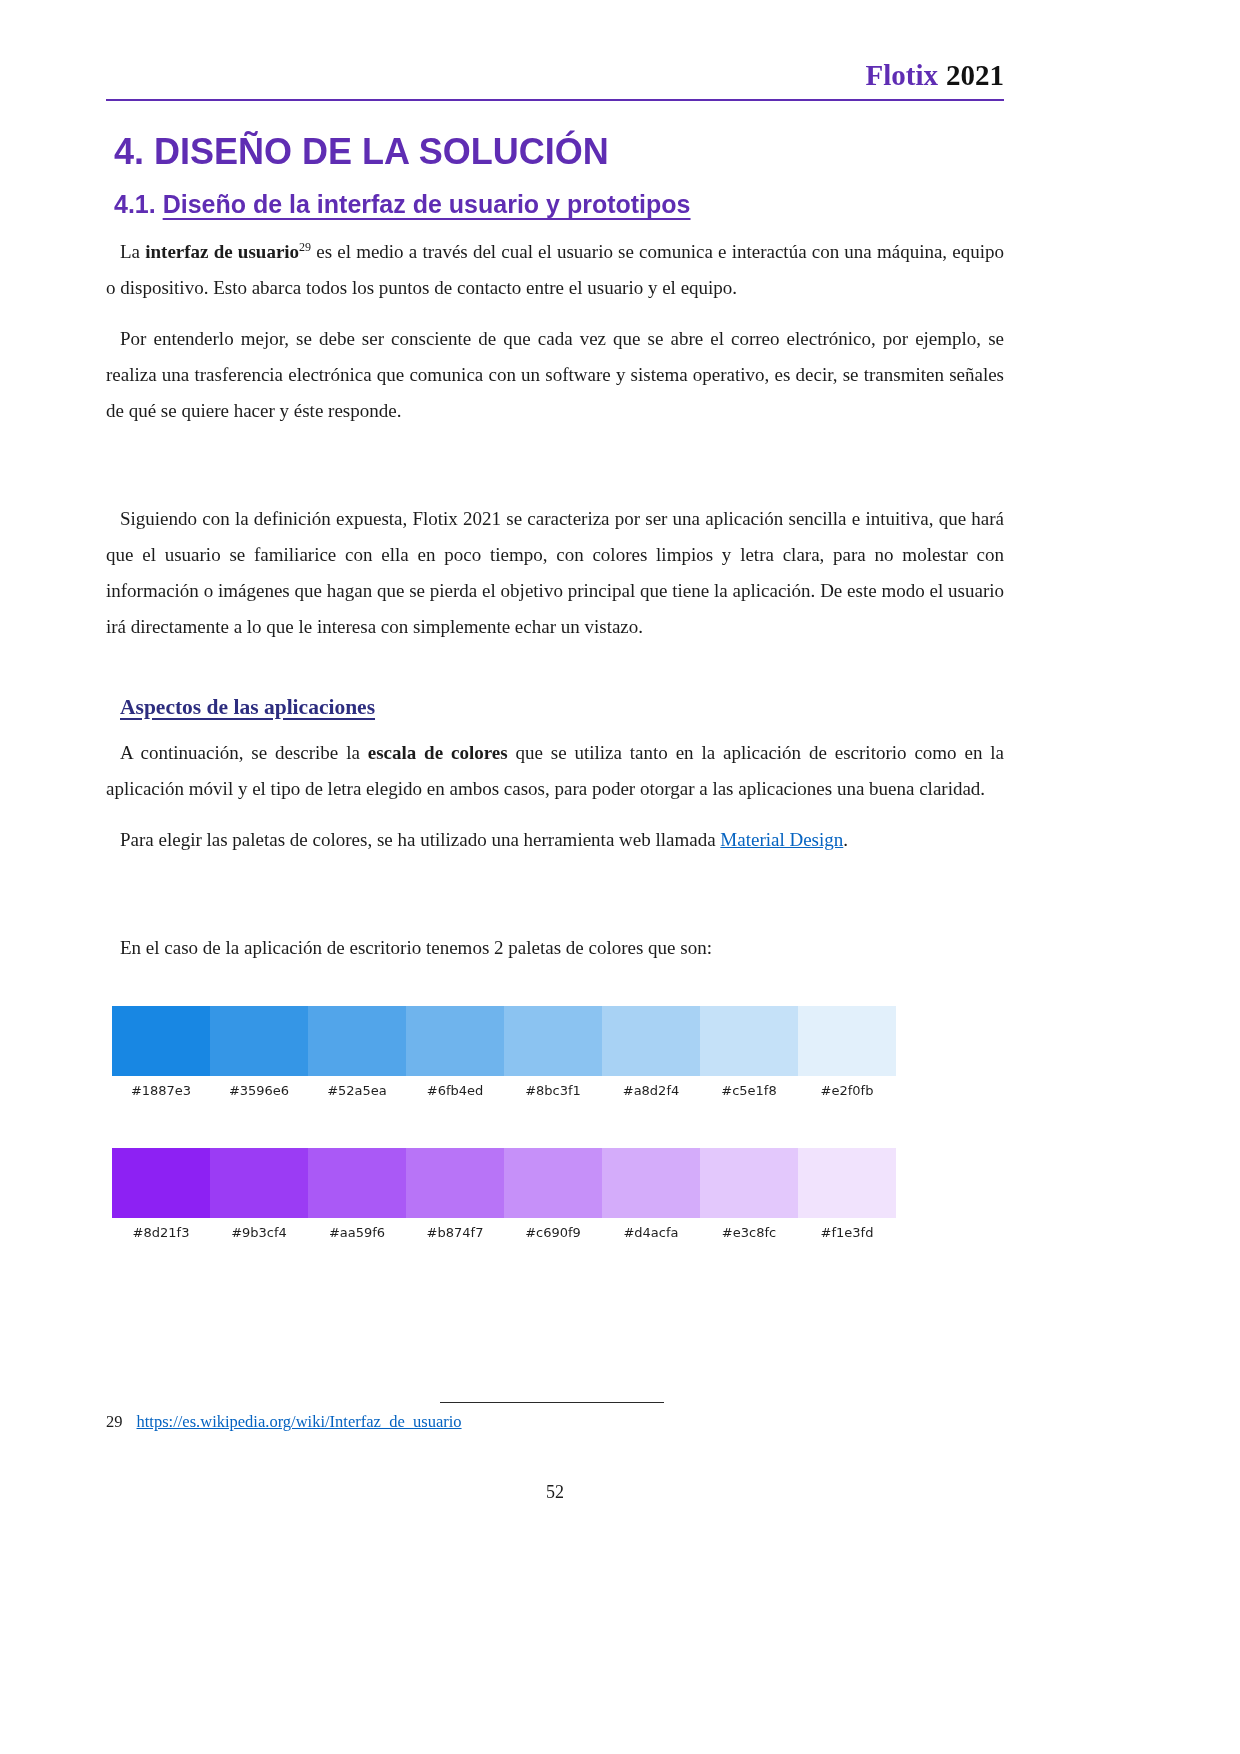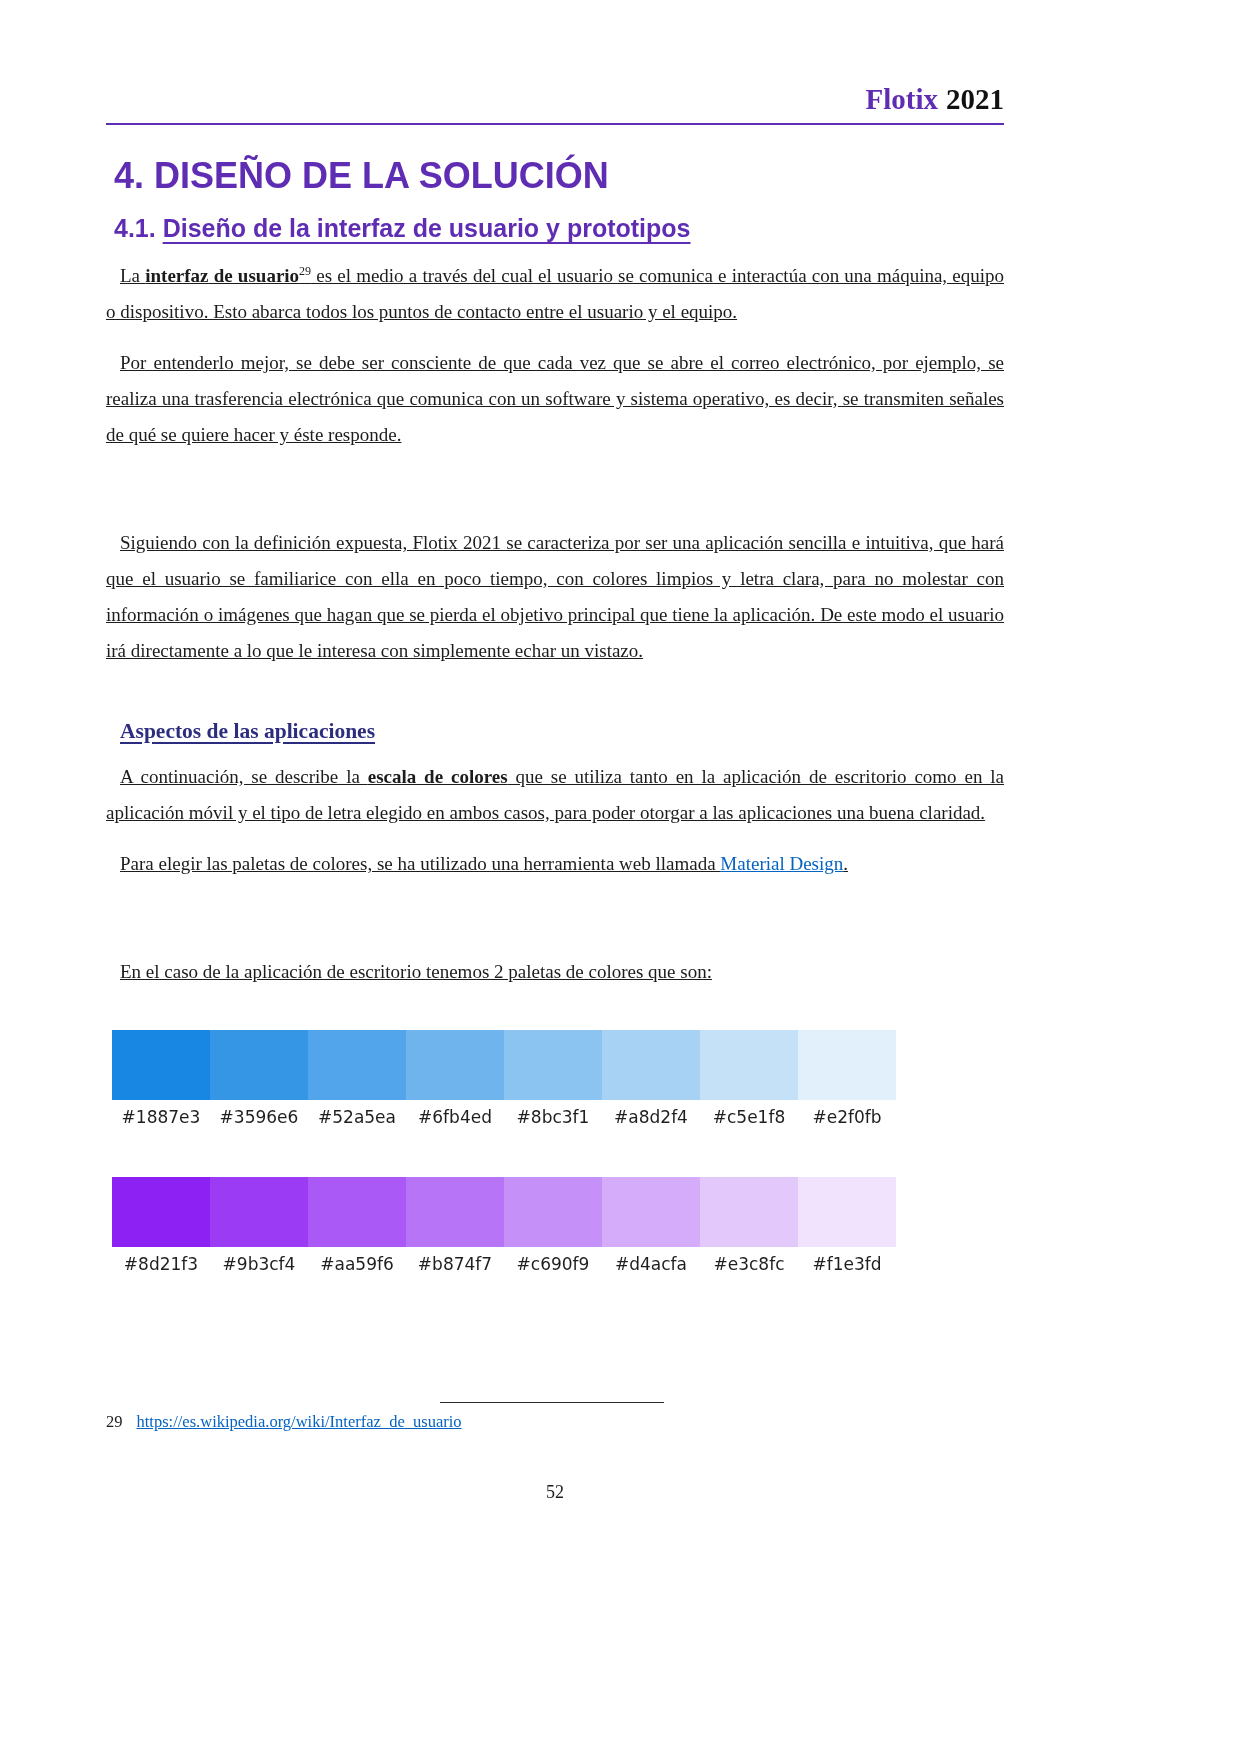--- a/index.html
+++ b/index.html
@@ -9,21 +9,21 @@
     width:1240px; height:1754px;
     background:#ffffff;
     font-family:"Liberation Serif", serif;
     color:#1c1c1c;
     overflow:hidden;
   }
   .content {
     position:absolute; left:106px; top:0; width:898px;
   }
   
-  .doc-header { padding-top:84px; }
+  .doc-header { padding-top:60px; }
   .header-title { text-align:right; font-size:29px; font-weight:bold; line-height:1.1; }
   .brand { color:#5f2db3; }
   .year { color:#111111; margin-left:8px; }
   .header-rule { margin-top:7px; border-bottom:2.5px solid #5f2db3; }
   
   h1.sec {
     margin-top:30px;
     font-family:"Liberation Sans", sans-serif;
     font-size:36px; font-weight:700;
     color:#5f2db3;
@@ -51,35 +51,34 @@
     margin-left:14px;
   }
   
   p.body-p {
     margin-top:15px;
     font-size:19px;
     line-height:36px;
     text-align:justify;
     text-indent:14px;
     color:#1c1c1c;
-    text-decoration:underline;
   }
   p.gap-lg { margin-top:72px; }
   sup.fn-ref { font-size:12px; vertical-align:super; line-height:0; }
   a.doc-link { color:#0563c1; text-decoration:underline; cursor:pointer; }
   
   .palette { margin-left:6px; margin-top:50px; width:784px; }
   .palette.first { margin-top:40px; }
   .swatch-row { display:flex; width:784px; height:70px; }
   .swatch { width:98px; height:70px; }
   .label-row { display:flex; width:784px; margin-top:7px; }
   .swatch-label {
     width:98px; text-align:center;
     font-family:"DejaVu Sans", sans-serif;
-    font-size:17px; color:#1f1f1f;
+    font-size:13px; color:#1f1f1f;
   }
   
   .footnote-area { position:absolute; left:106px; top:1402px; width:898px; }
   .footnote-rule { width:224px; margin-left:334px; border-top:1.5px solid #2a2a2a; }
   .footnote-line { margin-top:9px; font-size:16.5px; display:flex; align-items:baseline; }
   .footnote-num { color:#1c1c1c; margin-right:14px; }
   .page-footer { position:absolute; left:106px; top:1482px; width:898px; text-align:center; }
   .page-num { font-size:18px; color:#1c1c1c; }
 </style>
 </head>

